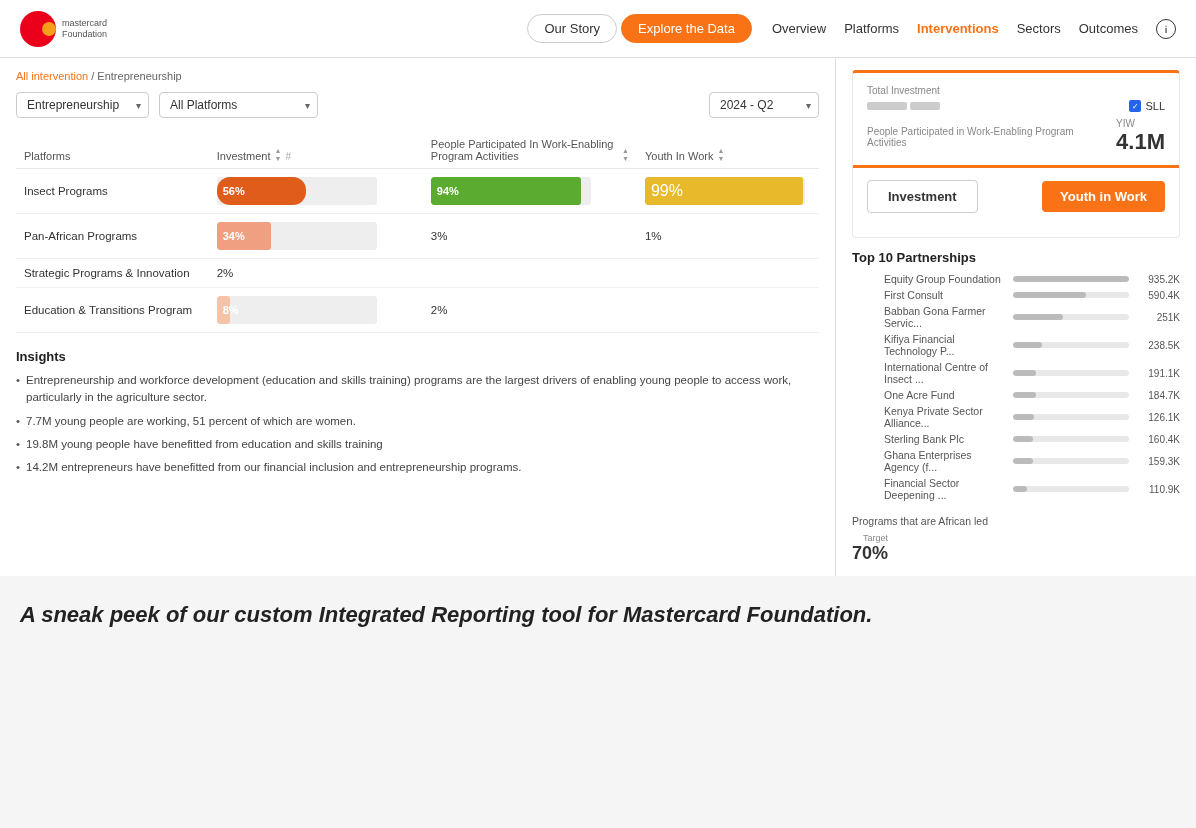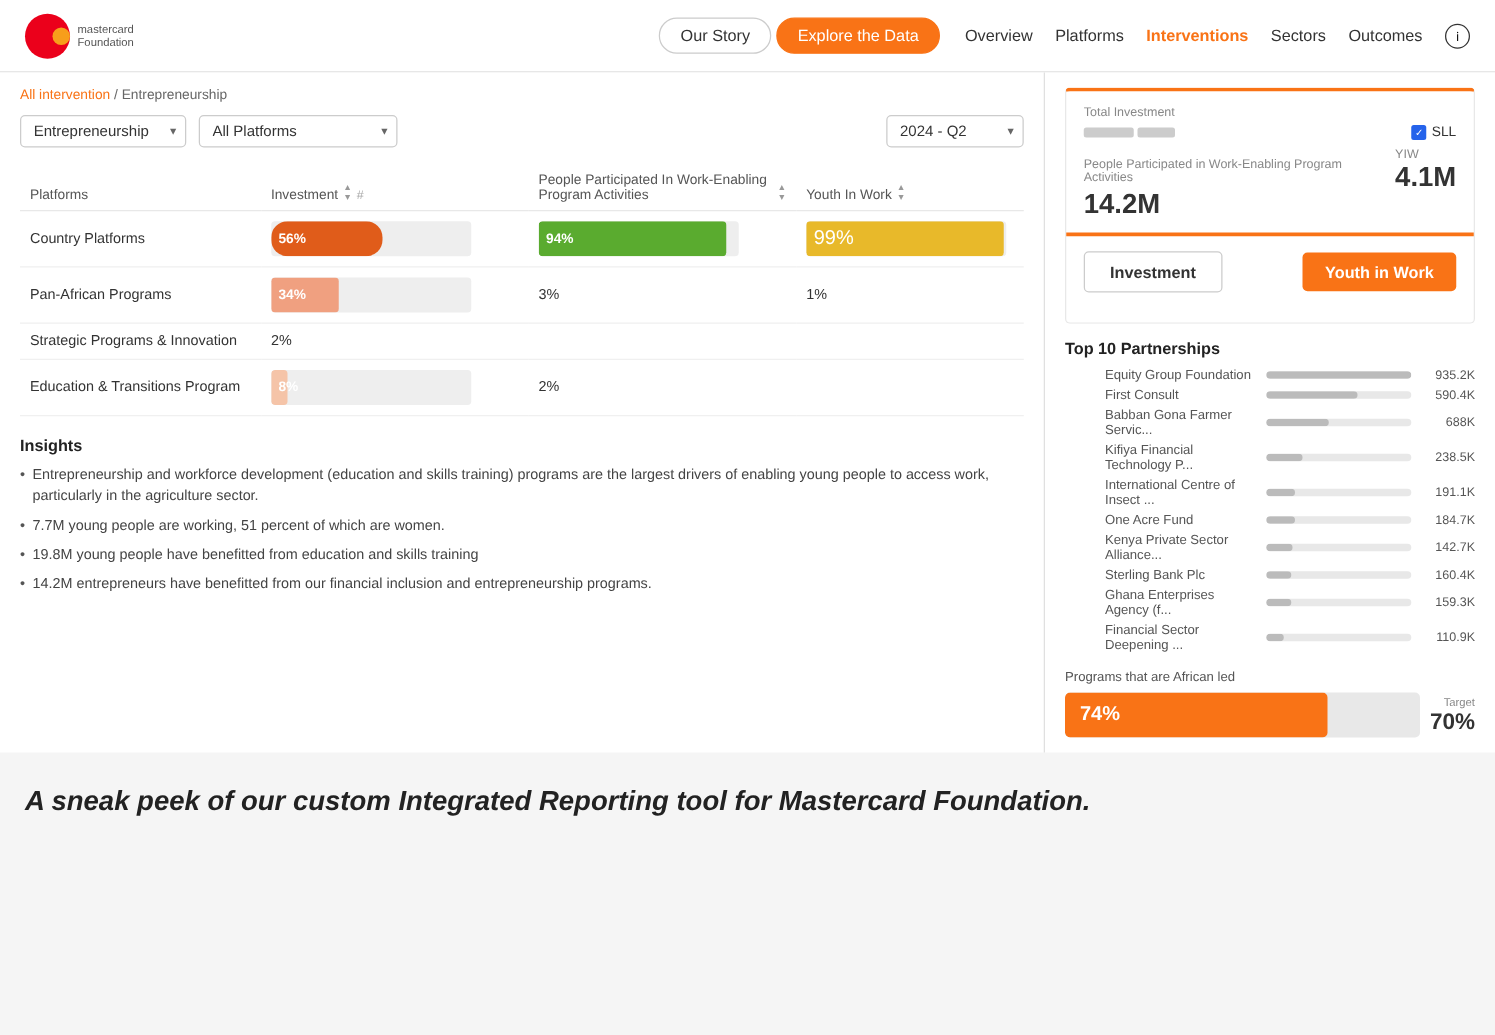--- a/index.html
+++ b/index.html
@@ -345,21 +345,21 @@
               <div class="sort-icons">
                 <span class="sort-icon">▲</span>
                 <span class="sort-icon">▼</span>
               </div>
             </div>
           </th>
         </tr>
       </thead>
       <tbody id="table-body">
       <tr>
-            <td>Country Platforms</td>
+            <td>Insect Programs</td>
             <td>
               <div class="bar-cell">
                 <div class="bar-bg" style="background:#eee; max-width:160px; position:relative; height:28px; border-radius:3px;">
                   <div style="width:56%; height:100%; background:#e05c1a; border-radius:13px; display:flex; align-items:center; padding-left:6px;">
                     <span style="color:#fff; font-size:11px; font-weight:600;">56%</span>
                   </div>
                 </div>
               </div>
             </td>
             <td>
@@ -441,21 +441,20 @@
         </div>
         <div class="sll-checkbox">
           <div class="checkbox-blue"></div>
           <span>SLL</span>
         </div>
       </div>
 
       <div class="two-col-metrics">
         <div class="metric-col">
           <div class="people-participated-label">People Participated in Work-Enabling Program Activities</div>
-          <div class="big-number">14.2M</div>
         </div>
         <div class="metric-col">
           <div class="yiw-label">YIW</div>
           <div class="yiw-number">4.1M</div>
         </div>
       </div>
 
       <div class="orange-divider"></div>
 
       <div class="btn-row">
@@ -479,21 +478,21 @@
     <div class="p-bar-bg">
       <div class="p-bar-fill" style="width:63%;"></div>
     </div>
     <span class="p-value">590.4K</span>
   </div>
           <div class="partnership-row">
     <span class="p-name">Babban Gona Farmer Servic...</span>
     <div class="p-bar-bg">
       <div class="p-bar-fill" style="width:43%;"></div>
     </div>
-    <span class="p-value">688K</span>
+    <span class="p-value">251K</span>
   </div>
           <div class="partnership-row">
     <span class="p-name">Kifiya Financial Technology P...</span>
     <div class="p-bar-bg">
       <div class="p-bar-fill" style="width:25%;"></div>
     </div>
     <span class="p-value">238.5K</span>
   </div>
           <div class="partnership-row">
     <span class="p-name">International Centre of Insect ...</span>
@@ -507,21 +506,21 @@
     <div class="p-bar-bg">
       <div class="p-bar-fill" style="width:20%;"></div>
     </div>
     <span class="p-value">184.7K</span>
   </div>
           <div class="partnership-row">
     <span class="p-name">Kenya Private Sector Alliance...</span>
     <div class="p-bar-bg">
       <div class="p-bar-fill" style="width:18%;"></div>
     </div>
-    <span class="p-value">142.7K</span>
+    <span class="p-value">126.1K</span>
   </div>
           <div class="partnership-row">
     <span class="p-name">Sterling Bank Plc</span>
     <div class="p-bar-bg">
       <div class="p-bar-fill" style="width:17%;"></div>
     </div>
     <span class="p-value">160.4K</span>
   </div>
           <div class="partnership-row">
     <span class="p-name">Ghana Enterprises Agency (f...</span>
@@ -536,25 +535,20 @@
       <div class="p-bar-fill" style="width:12%;"></div>
     </div>
     <span class="p-value">110.9K</span>
   </div>
         </div>
     </div>
 
     <div class="african-led-section">
       <div class="african-led-label">Programs that are African led</div>
       <div class="african-led-bar-row">
-        <div class="african-led-bar-bg">
-          <div class="african-led-bar-fill" style="width:74%;">
-            <span class="african-led-pct">74%</span>
-          </div>
-        </div>
         <div class="target-col">
           <div class="target-label">Target</div>
           <div class="target-value">70%</div>
         </div>
       </div>
     </div>
 
   </div>
 </div>
 

